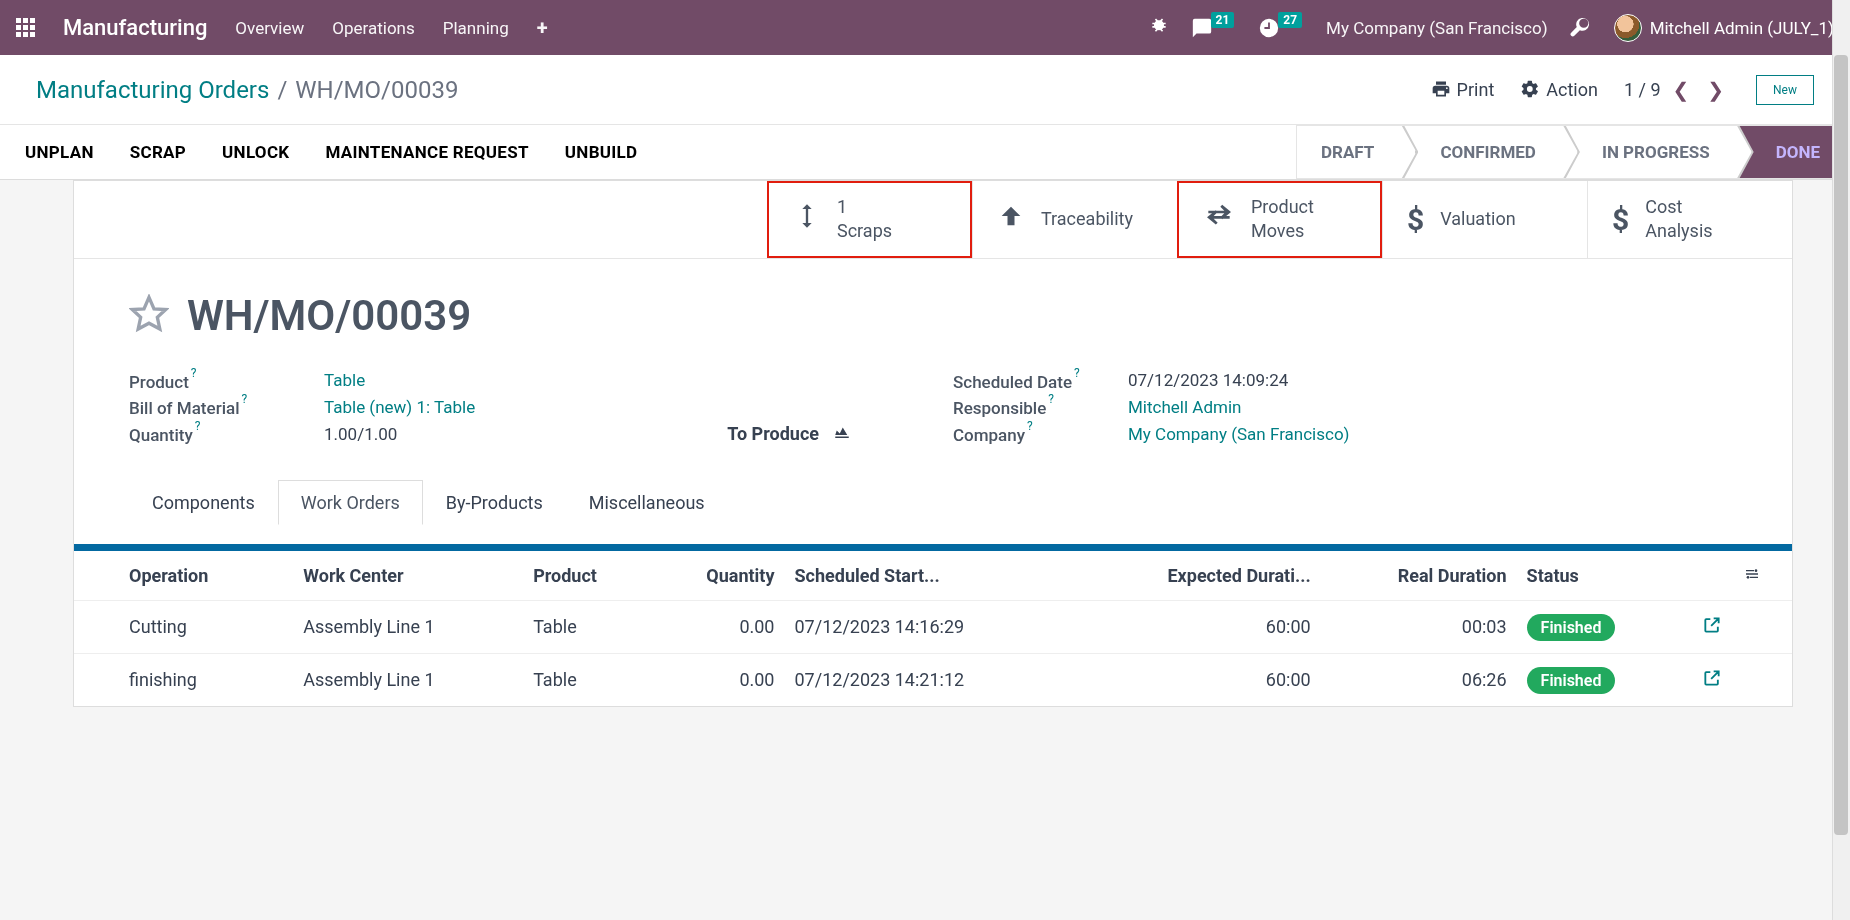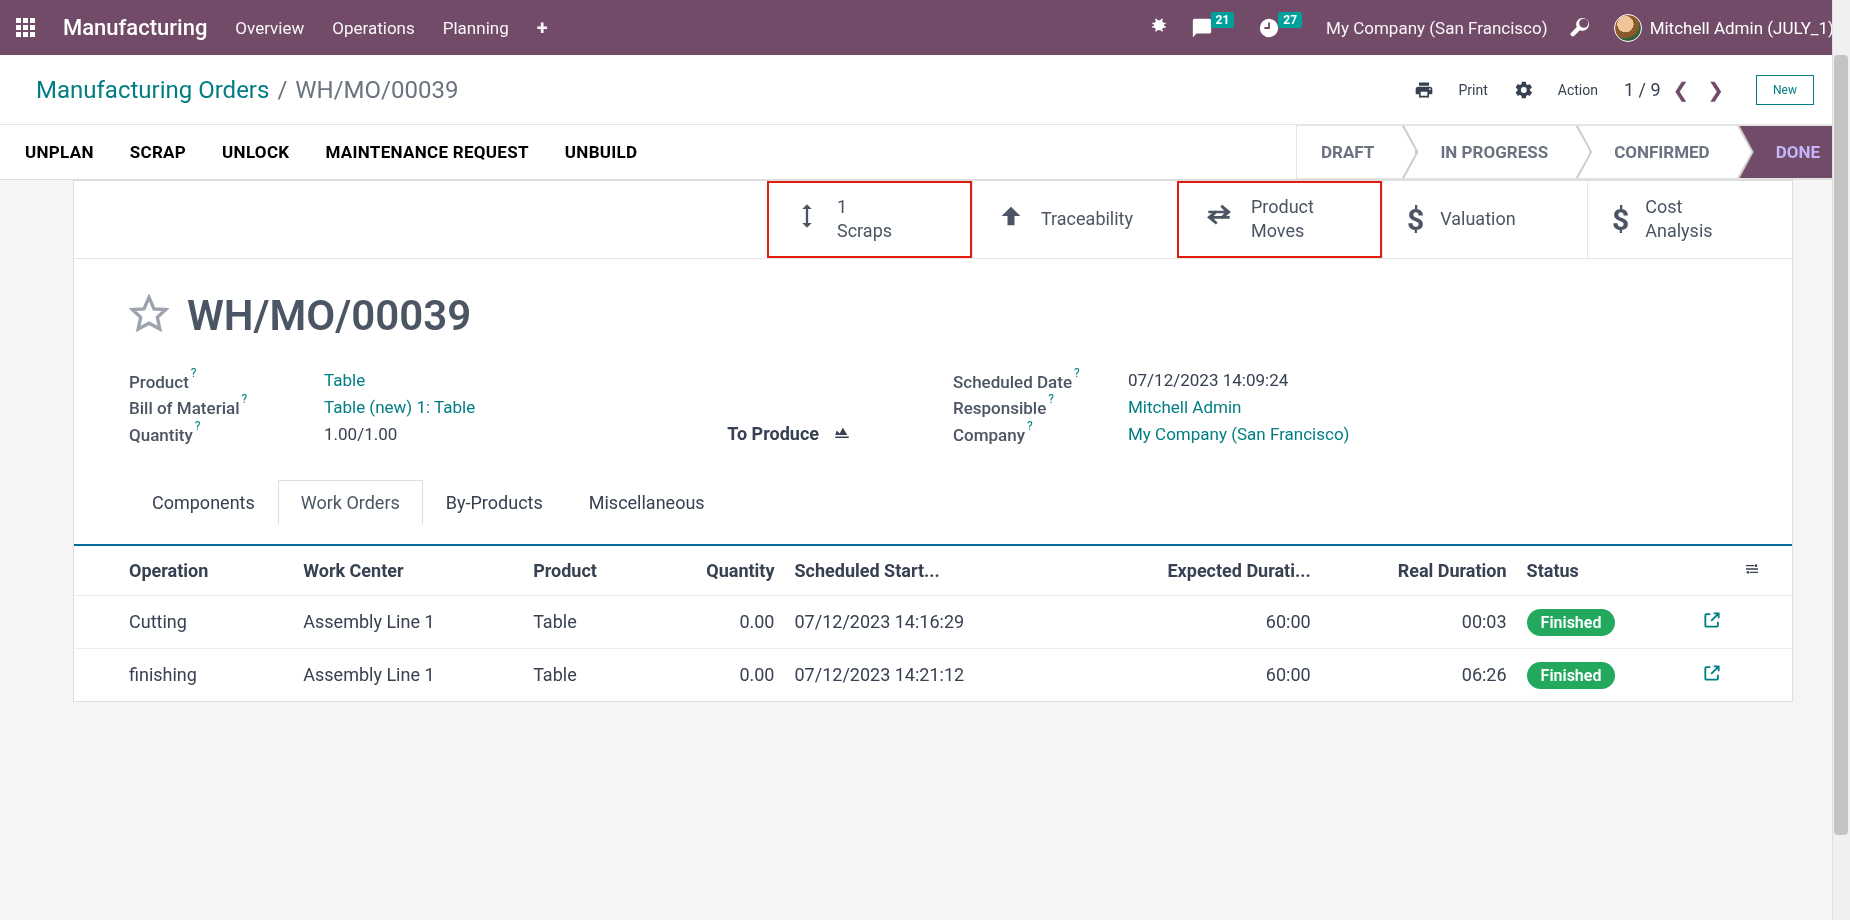--- a/index.html
+++ b/index.html
@@ -16,21 +16,21 @@
 .topbar .badge { background: #00A09D; color: #fff; font-size: 12px; font-weight: 700; padding: 1px 5px; border-radius: 2px; position: relative; top: -8px; left: -2px; }
 .topbar svg { fill: #fff; }
 .avatar { width: 28px; height: 28px; border-radius: 50%; background: radial-gradient(circle at 40% 35%, #f2c49b 0 35%, #8b5a2b 36% 60%, #355e3b 61% 100%); border: 1px solid #fff; }
 
 .crumbbar { background: #fff; height: 70px; display: flex; align-items: center; padding: 0 36px; border-bottom: 1px solid #e5e5e5; }
 .crumbbar .crumbs { font-size: 24px; display:flex; align-items:center; gap: 8px;}
 .crumbbar .crumb-link { color: #017E84; cursor: pointer; }
 .crumbbar .crumb-sep { color: #6b7280; }
 .crumbbar .crumb-current { color: #6b7280; }
 .crumbbar .cb-spacer { flex: 1; }
-.crumbbar .icon-btn { display:flex; align-items:center; gap: 24px; font-size: 14px; color:#374151; cursor:pointer; margin-right: 26px; }
+.crumbbar .icon-btn { display:flex; align-items:flex-start; gap: 6px; font-size: 18px; color:#374151; cursor:pointer; margin-right: 26px; }
 .crumbbar .pager { display:flex; align-items:center; gap: 6px; font-size: 18px; color:#374151; margin-right: 26px;}
 .crumbbar .pager-arrow { color:#714B67; font-size: 20px; padding: 0 6px; cursor:pointer; }
 .crumbbar .new-btn { border:1px solid #017E84; color:#017E84; background:#fff; padding: 7px 16px; font-size: 12px; cursor:pointer; }
 
 .statusbar { background:#fff; height:55px; display:flex; align-items:stretch; border-bottom:1px solid #dcdcdc; padding-left:25px; }
 .statusbar .actions { display:flex; align-items:center; gap: 36px; }
 .statusbar .act { color:#000000; font-weight:700; font-size:17px; cursor:pointer; letter-spacing: .3px;}
 .statusbar .sb-spacer { flex:1; }
 .status-steps { display:flex; align-items:stretch; }
 .status-step { position:relative; padding: 0 28px 0 38px; display:flex; align-items:center; font-weight:700; font-size:17px; color:#6b7280; background:#fff; border-top:1px solid #e5e5e5; border-bottom:1px solid #e5e5e5;}
@@ -64,21 +64,21 @@
 .field-value.link { color:#017E84; cursor:pointer; }
 .to-produce-row { display:flex; align-items:center; justify-content:space-between; }
 .to-produce { display:flex; align-items:center; gap:12px; font-size:18px; font-weight:700; color:#374151; margin-right: 60px;}
 
 .tabs { display:flex; margin-top: 34px; }
 .tab { border:1px solid #ddd; padding: 11px 22px; font-size:18px; color:#4b5563; background:#fff; cursor:pointer; position:relative; top:1px; }
 .tab + .tab { }
 .tab.inactive { border:1px solid transparent; color:#374151; }
 .tab.active { border-bottom:1px solid #fff; z-index:3; }
 
-.table-wrap { border-top:2px solid #0369a1; margin-top:0; }
+.table-wrap { border-top:7px solid #0369a1; margin-top:0; }
 table.wo { width:100%; border-collapse:collapse; }
 table.wo th { text-align:left; font-size:18px; font-weight:700; color:#374151; padding: 14px 10px; }
 table.wo th.r, table.wo td.r { text-align:right; }
 table.wo td { font-size:18px; color:#374151; padding: 14px 10px; border-top:1px solid #eee; }
 .badge-finished { background:#22a95e; color:#fff; padding:4px 14px; border-radius:999px; font-size:16px; font-weight:600; }
 .ext-icon { color:#017E84; font-size:18px; }
 .adjust-icon { color:#374151; }
 
 .scrollbar-fake { position:absolute; right:0; top:0; width:18px; height:100%; background:#f0f0f0; border-left:1px solid #ddd; }
 .scrollbar-thumb { position:absolute; right:2px; top:55px; width:14px; height:780px; background:#c4c4c4; border-radius:4px; }
@@ -163,22 +163,22 @@
   <div class="actions">
     <span class="act">UNPLAN</span>
     <span class="act">SCRAP</span>
     <span class="act">UNLOCK</span>
     <span class="act">MAINTENANCE REQUEST</span>
     <span class="act">UNBUILD</span>
   </div>
   <div class="sb-spacer"></div>
   <div class="status-steps">
     <div class="status-step first">DRAFT</div>
+    <div class="status-step">CONFIRMED</div>
     <div class="status-step">IN PROGRESS</div>
-    <div class="status-step">CONFIRMED</div>
     <div class="status-step done">DONE</div>
   </div>
 </div>
 
 <div class="sheet-outer">
 <div class="sheet">
 
   <div class="stat-buttons">
     <div class="stat-btn hl">
       <span class="sb-icon">

